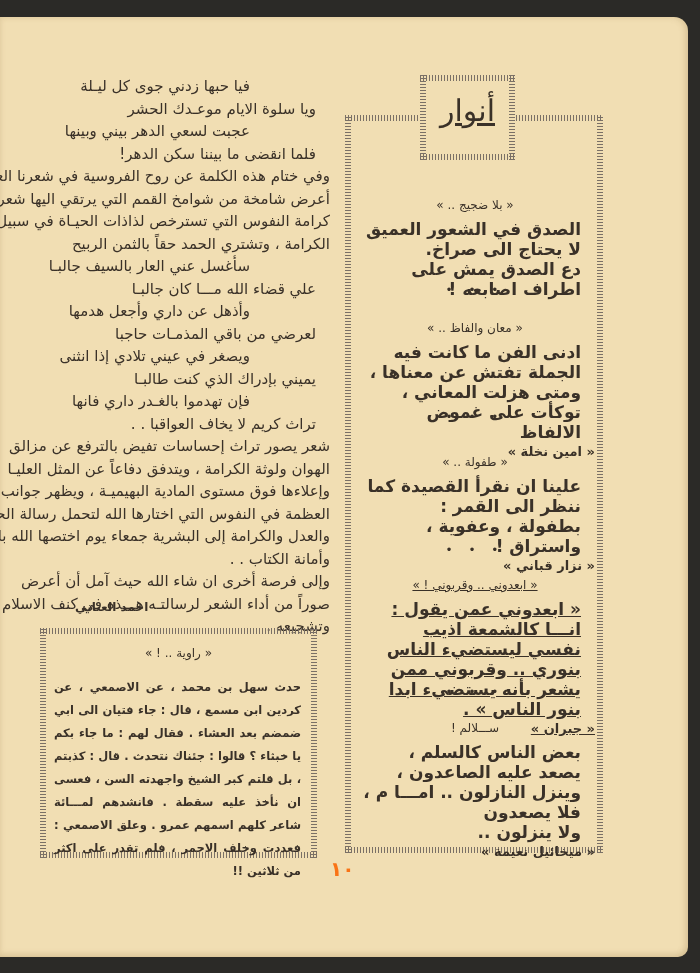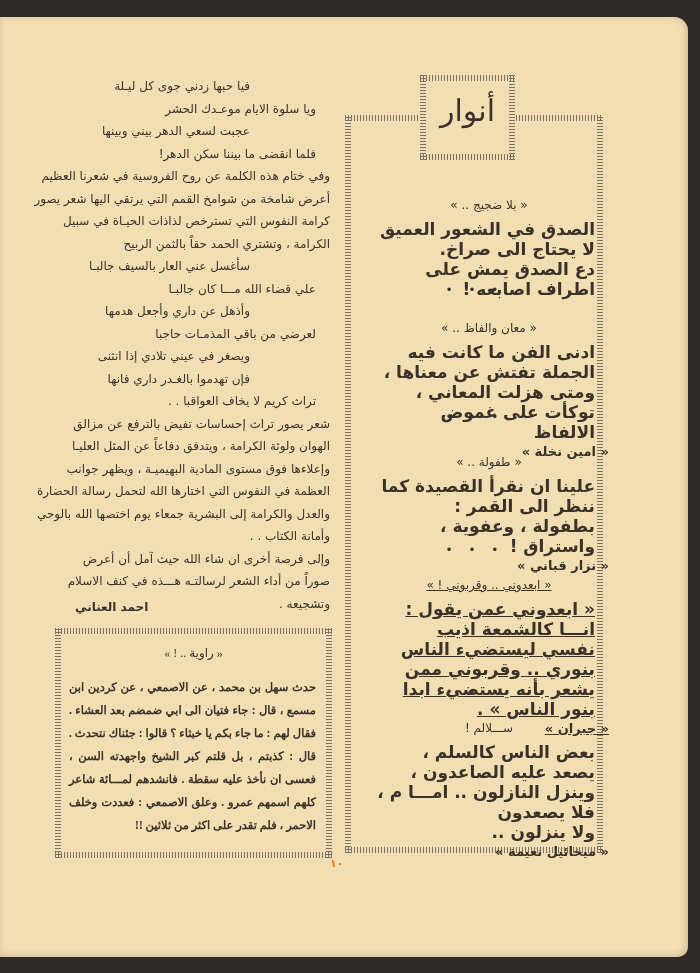--- a/index.html
+++ b/index.html
@@ -19,60 +19,61 @@
   .hatch-v { background: repeating-linear-gradient(0deg,#7a7066 0 1px, transparent 1px 3px); }
   .frame { position:absolute; }
   .frame .t, .frame .b { position:absolute; left:0; right:0; height:6px; }
   .frame .t { top:0; } .frame .b { bottom:0; }
   .frame .l, .frame .r { position:absolute; top:0; bottom:0; width:6px; }
   .frame .l { left:0; } .frame .r { right:0; }
 
   
   #big-frame { left:345px; top:115px; width:258px; height:738px; }
   #title-frame { left:420px; top:75px; width:95px; height:85px; background:#f1deb3; }
-  #title-frame .title { position:absolute; left:0; right:0; top:18px; text-align:center; font-family:"DejaVu Serif", serif; font-size:30px; color:#3a3128; }
+  #title-frame .title { position:absolute; left:0; right:0; top:18px; text-align:center; font-family:"DejaVu Serif", serif; font-size:30px; color:#3a3128;text-decoration:underline; }
 
-  .section { position:absolute; left:369px; width:240px; text-align:center; font-size:11.5px; line-height:20px; }
+  .section { position:absolute; left:355px; width:240px; text-align:center; font-size:11.5px; line-height:20px; }
   .section .head { font-size:12px; margin-bottom:4px; }
   .section .body { text-align:right; padding:0 14px 0 8px; font-weight:bold; font-size:17px; }
   .section .sig { text-align:right; padding-left:42px; font-weight:bold; font-size:13px; }
   .dots { position:absolute; left:355px; width:240px; text-align:center; font-size:12px; letter-spacing:6px; color:#3a3128; }
 
   
-  .leftcol { position:absolute; left:30px; width:300px; font-size:12px; line-height:22.5px; }
+  .leftcol { position:absolute; left:30px; width:300px; font-size:15px; line-height:22.5px; }
   .leftcol .ln { white-space:nowrap; }
   .ln.verse-r { padding-right:14px;text-align:right; }
   .ln.verse-l { padding-right:80px; }
   #author { position:absolute; left:75px; top:600px; font-weight:bold; font-size:12px; }
 
-  #story-frame { left:55px; top:628px; width:277px; height:230px;font-family:Liberation Serif, serif; }
+  #story-frame { left:40px; top:628px; width:277px; height:230px; }
   #story-frame .head { position:absolute; left:0; right:0; top:18px; text-align:center; font-size:12px; }
   #story-frame .body { position:absolute; left:14px; right:16px; top:48px; font-weight:bold; font-size:11.5px; line-height:23px; text-align:justify; }
 
-  #page-num { position:absolute; left:330px; top:857px; font-size:11px; font-weight:bold; color:#f97316; }
+  #page-num { position:absolute; left:330px; top:857px; font-size:20px; font-weight:bold; color:#f97316; }
 </style>
 </head>
 <body>
 
 <div class="paper"></div>
 
 <div class="leftcol rtl" id="left-text" style="top:75px;">
     <div class="ln verse-l">فيا حبها زدني جوى كل ليـلة</div>
     <div class="ln verse-r">ويا سلوة الايام موعـدك الحشر</div>
     <div class="ln verse-l">عجبت لسعي الدهر بيني وبينها</div>
     <div class="ln verse-r">فلما انقضى ما بيننا سكن الدهر!</div>
     <div class="ln prose">وفي ختام هذه الكلمة عن روح الفروسية في شعرنا العظيم</div>
     <div class="ln prose">أعرض شامخة من شوامخ القمم التي يرتقي اليها شعر يصور</div>
     <div class="ln prose">كرامة النفوس التي تسترخص لذاذات الحيـاة في سبيل</div>
     <div class="ln prose">الكرامة ، وتشتري الحمد حقاً بالثمن الربيح</div>
     <div class="ln verse-l">سأغسل عني العار بالسيف جالبـا</div>
     <div class="ln verse-r">علي قضاء الله مـــا كان جالبـا</div>
     <div class="ln verse-l">وأذهل عن داري وأجعل هدمها</div>
     <div class="ln verse-r">لعرضي من باقي المذمـات حاجبا</div>
     <div class="ln verse-l">ويصغر في عيني تلادي إذا انثنى</div>
+    <div class="ln verse-r">يميني بإدراك الذي كنت طالبـا</div>
     <div class="ln verse-l">فإن تهدموا بالغـدر داري فانها</div>
     <div class="ln verse-r">تراث كريم لا يخاف العواقبا . .</div>
     <div class="ln prose">شعر يصور تراث إحساسات تفيض بالترفع عن مزالق</div>
     <div class="ln prose">الهوان ولوثة الكرامة ، ويتدفق دفاعاً عن المثل العليـا</div>
     <div class="ln prose">وإعلاءها فوق مستوى المادية البهيميـة ، ويظهر جوانب</div>
     <div class="ln prose">العظمة في النفوس التي اختارها الله لتحمل رسالة الحضارة</div>
     <div class="ln prose">والعدل والكرامة إلى البشرية جمعاء يوم اختصها الله بالوحي</div>
     <div class="ln prose">وأمانة الكتاب . .</div>
     <div class="ln prose">وإلى فرصة أخرى ان شاء الله حيث آمل أن أعرض</div>
     <div class="ln prose">صوراً من أداء الشعر لرسالتـه هـــذه في كنف الاسلام</div>

